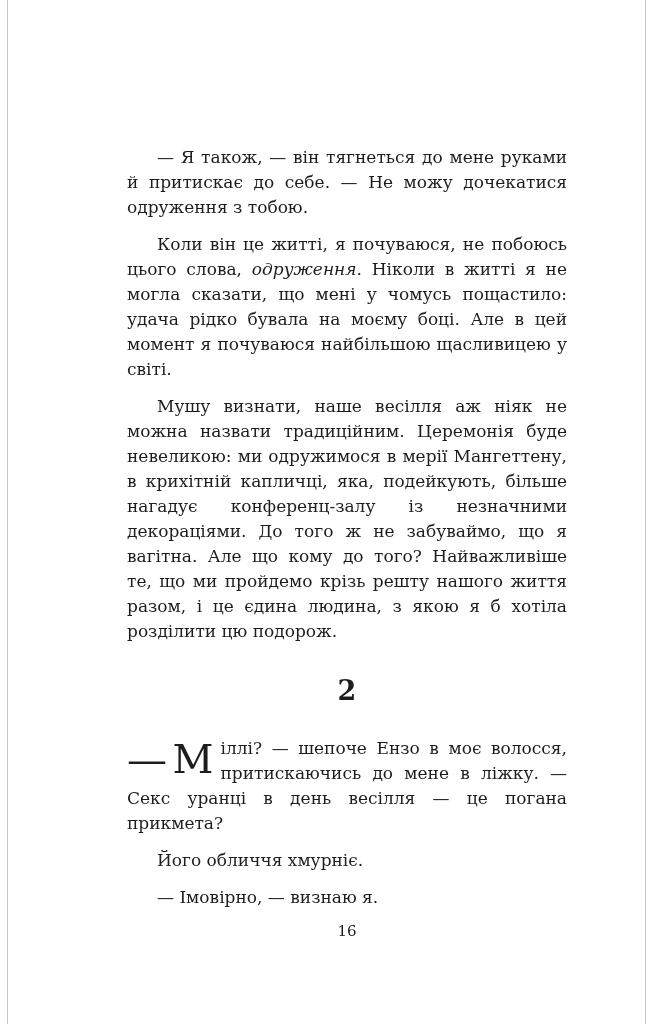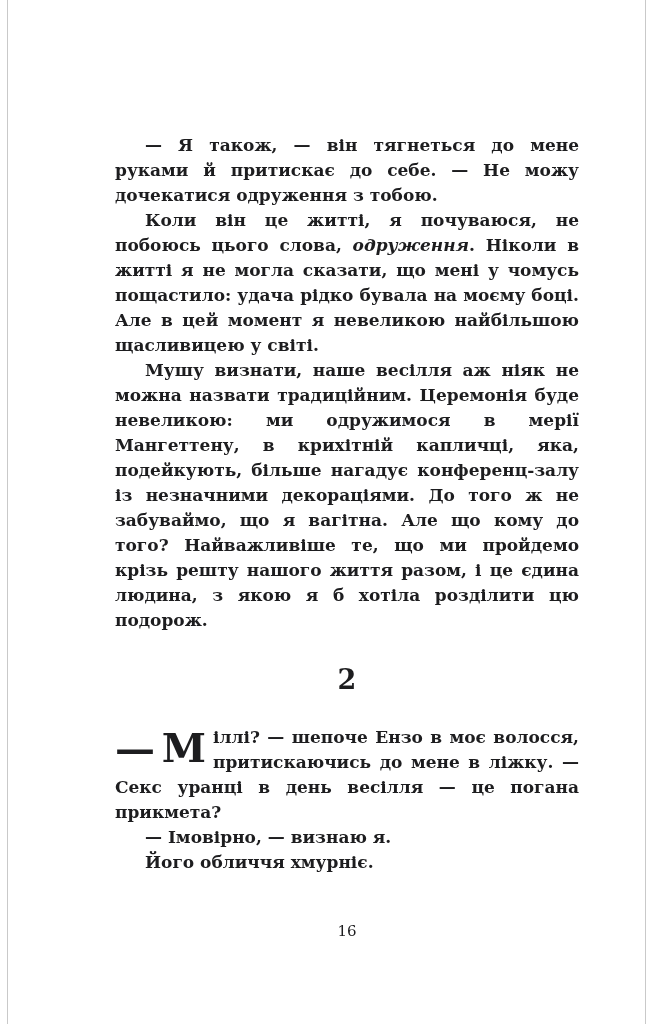--- a/index.html
+++ b/index.html
@@ -31,23 +31,22 @@
   .page-edge.right { right: 7px; }
 
   .text-block {
     width: 464px;
     font-size: 17px;
     line-height: 25px;
     text-align: justify;
     hyphens: auto;
   }
   .text-block p {
-    margin: 0;
+    margin: 12px;
     text-indent: 30px;
-    font-weight: bold;
   }
   .text-block p.has-dropcap {
     text-indent: 0;
   }
   .dropcap {
     float: left;
     font-size: 40px;
     line-height: 46px;
     height: 50px;
     padding-right: 7px;
@@ -74,24 +73,24 @@
 </style>
 </head>
 <body>
 
 <div class="page">
   <div class="page-edge left"></div>
   <div class="page-edge right"></div>
 
   <div class="text-block">
       <p><span>— Я також, — він тягнеться до мене руками й притискає до себе. — Не можу дочекатися одруження з тобою.</span></p>
-      <p><span>Коли він це житті, я почуваюся, не побоюсь цього слова, </span><em>одруження</em><span>. Ніколи в житті я не могла сказати, що мені у чомусь пощастило: удача рідко бувала на моєму боці. Але в цей момент я невеликою найбільшою щасливицею у світі.</span></p>
+      <p><span>Коли він це житті, я почуваюся, не побоюсь цього слова, </span><em>одруження</em><span>. Ніколи в житті я не могла сказати, що мені у чомусь пощастило: удача рідко бувала на моєму боці. Але в цей момент я почуваюся найбільшою щасливицею у світі.</span></p>
       <p><span>Мушу визнати, наше весілля аж ніяк не можна назвати традиційним. Церемонія буде невеликою: ми одружимося в мерії Мангеттену, в крихітній капличці, яка, подейкують, більше нагадує конференц-залу із незначними декораціями. До того ж не забуваймо, що я вагітна. Але що кому до того? Найважливіше те, що ми пройдемо крізь решту нашого життя разом, і це єдина людина, з якою я б хотіла розділити цю подорож.</span></p>
       <div class="chapter">2</div>
       <p class="has-dropcap"><span class="dropcap">— М</span><span>іллі? — шепоче Ензо в моє волосся, притискаючись до мене в ліжку. — Секс уранці в день весілля — це погана прикмета?</span></p>
+      <p><span>Його обличчя хмурніє.</span></p>
       <p><span>— Імовірно, — визнаю я.</span></p>
-      <p><span>Його обличчя хмурніє.</span></p>
     </div>
 
   <div class="footer">
     <span>16</span>
   </div>
 </div>
 
 </body></html>

